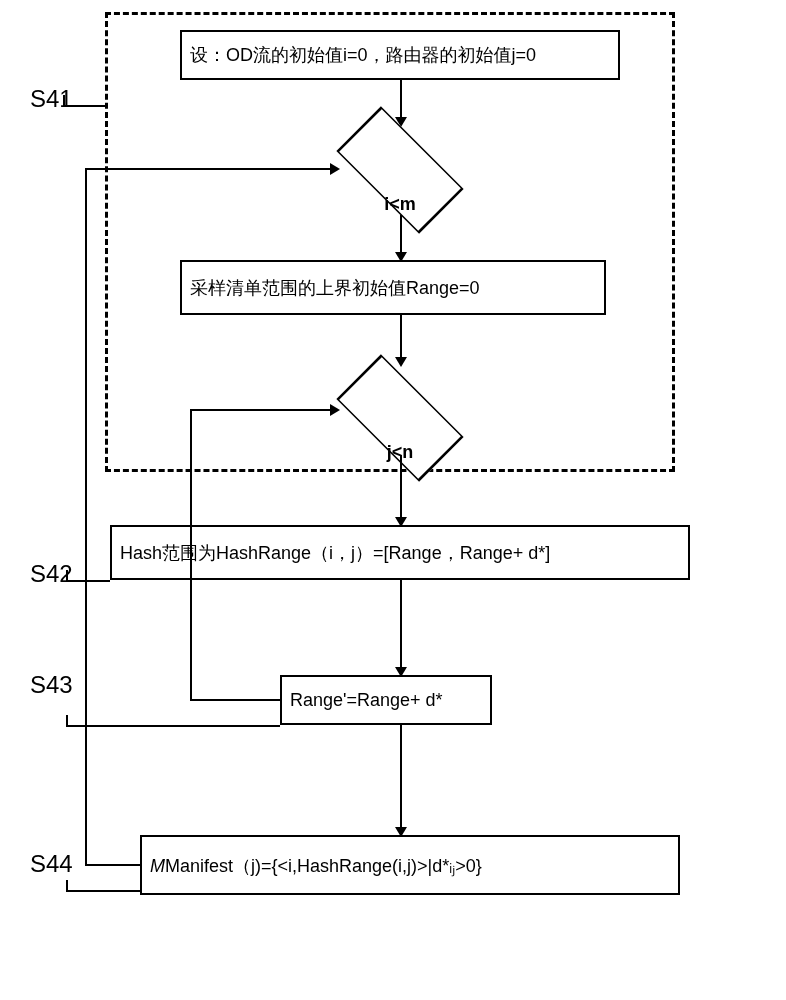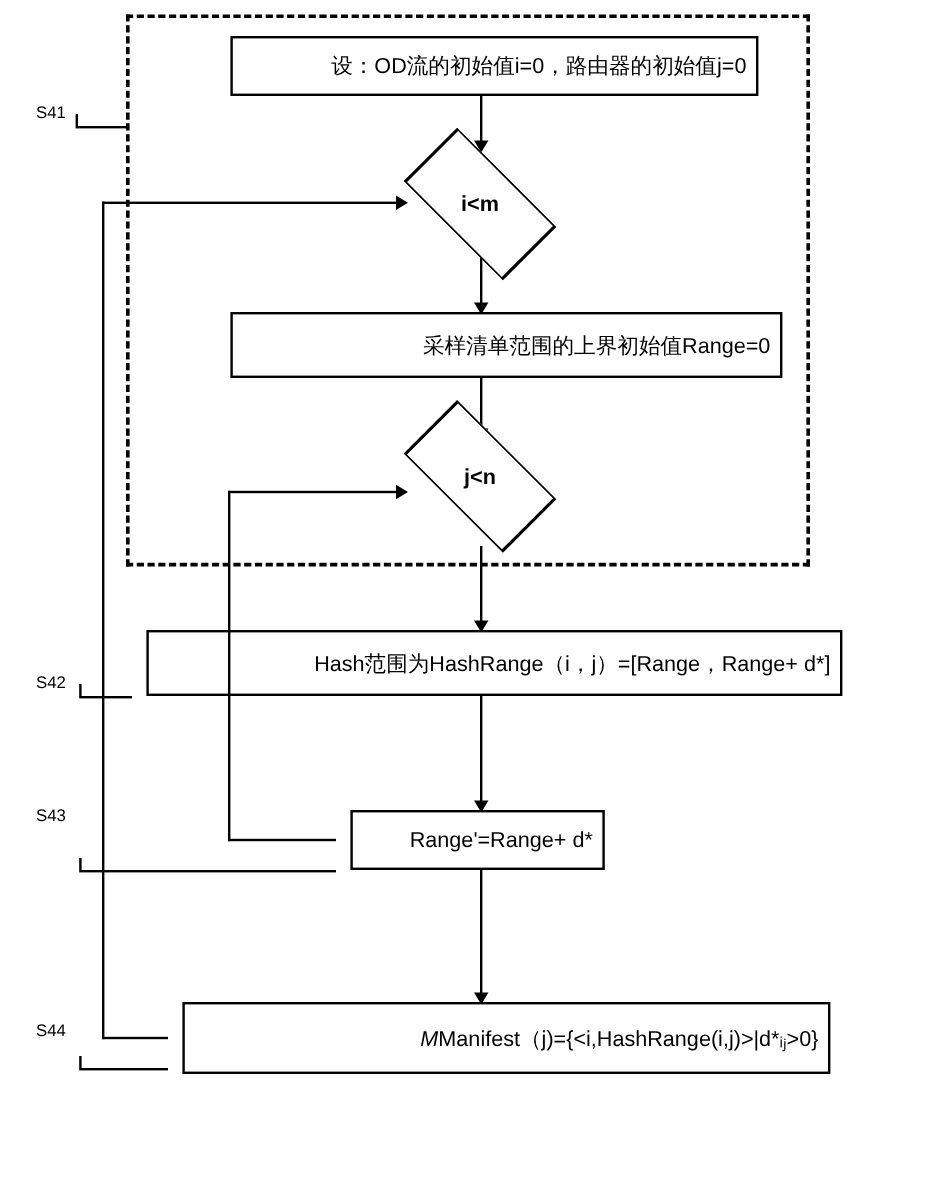--- a/index.html
+++ b/index.html
@@ -11,32 +11,31 @@
     position: relative;
     font-family: "SimSun", "Microsoft YaHei", sans-serif;
     background: #fff;
   }
   .box {
     position: absolute;
     border: 2px solid #000;
     background: #fff;
     display: flex;
     align-items: center;
-    justify-content: flex-end;
+    justify-content: flex-start;
     text-align: center;
     font-size: 18px;
     padding: 6px 8px;
-    margin-left: 12px;
   }
   .diamond {
     position: absolute;
     width: 130px;
     height: 90px;
     display: flex;
-    align-items: center;
+    align-items: flex-end;
     justify-content: center;
   }
   .diamond .shape {
     position: absolute;
     width: 90px;
     height: 90px;
     transform: rotate(45deg) scaleX(1.3) scaleY(0.7);
     border: 2px solid #000;
     background: #fff;
   }
@@ -46,21 +45,21 @@
     font-weight: bold;
     z-index: 2;
   }
   .dashed-frame {
     position: absolute;
     border: 3px dashed #000;
     background: transparent;
   }
   .step-label {
     position: absolute;
-    font-size: 14px;
+    font-size: 24px;
   }
   
   .v-line { position:absolute; width:2px; background:#000; }
   .h-line { position:absolute; height:2px; background:#000; }
   .arrow-down::after {
     content:"";
     position:absolute;
     left:-5px; bottom:-2px;
     border-left:6px solid transparent;
     border-right:6px solid transparent;
@@ -91,27 +90,27 @@
 
 <div class="v-line arrow-down" style="left:400px; top:80px; height:45px;"></div>
 
 <div class="diamond" style="left:335px; top:125px;">
   <div class="shape"></div>
   <div class="lbl">i&lt;m</div>
 </div>
 
 <div class="v-line arrow-down" style="left:400px; top:215px; height:45px;"></div>
 
-<div class="box" style="left:180px; top:260px; width:460px; height:55px;">
+<div class="box" style="left:180px; top:260px; width:426px; height:55px;">
   <span>采样清单范围的上界初始值Range=0</span>
 </div>
 
 <div class="v-line arrow-down" style="left:400px; top:315px; height:50px;"></div>
 
-<div class="diamond" style="left:335px; top:352px;">
+<div class="diamond" style="left:335px; top:373px;">
   <div class="shape"></div>
   <div class="lbl">j&lt;n</div>
 </div>
 
 <div class="v-line arrow-down" style="left:400px; top:455px; height:70px;"></div>
 
 <div class="box" style="left:110px; top:525px; width:580px; height:55px;">
   <span>Hash范围为HashRange（i，j）=[Range，Range+ d*]</span>
 </div>
 

